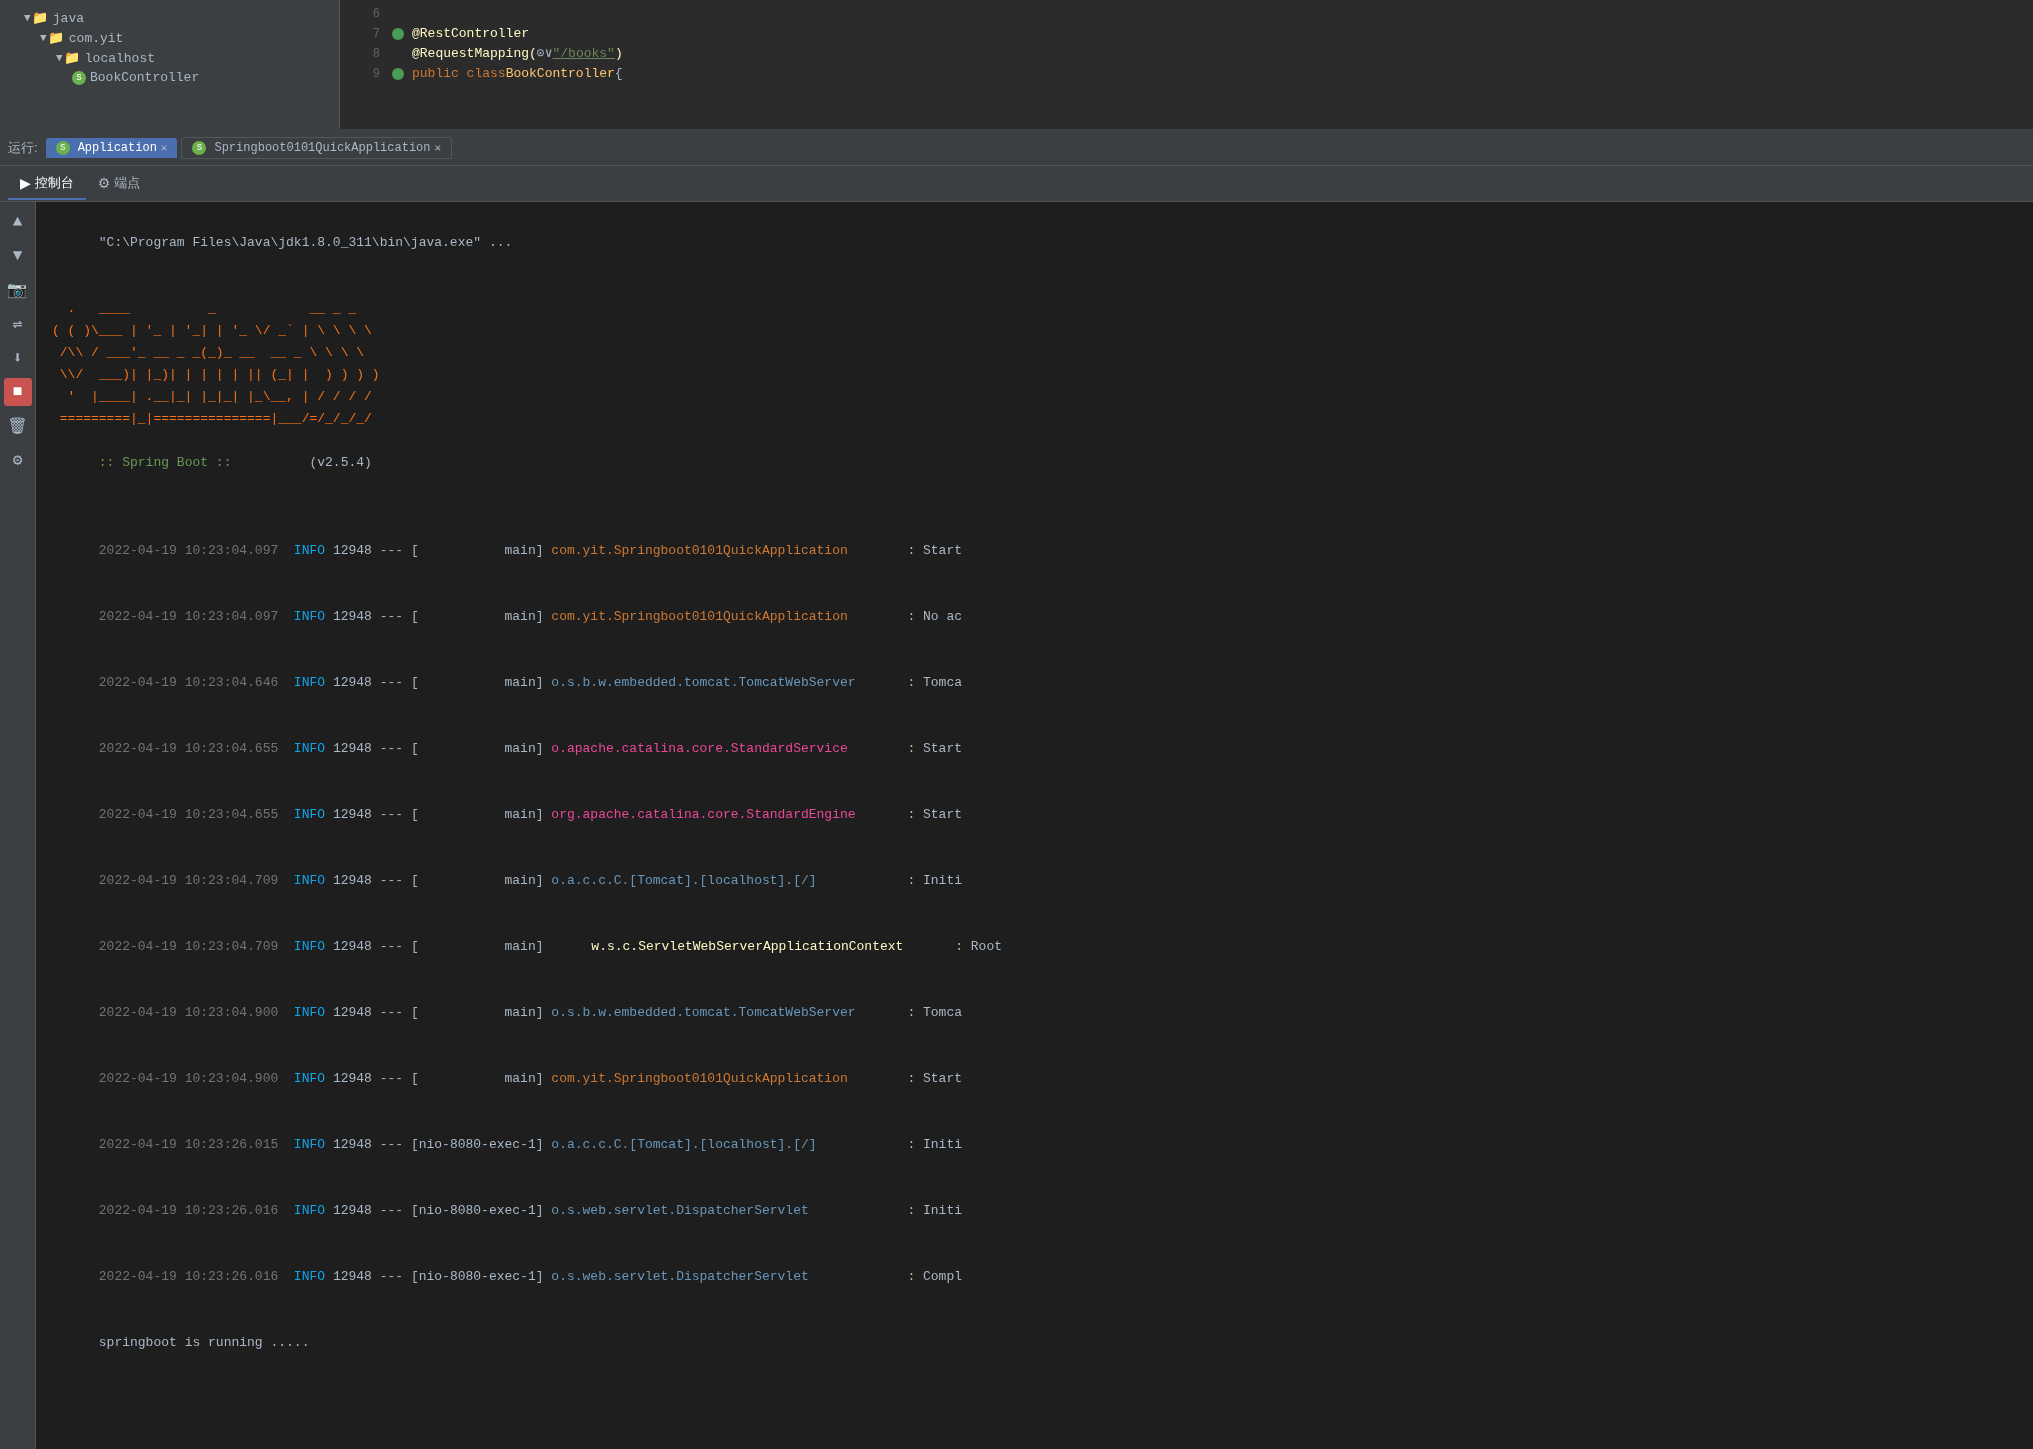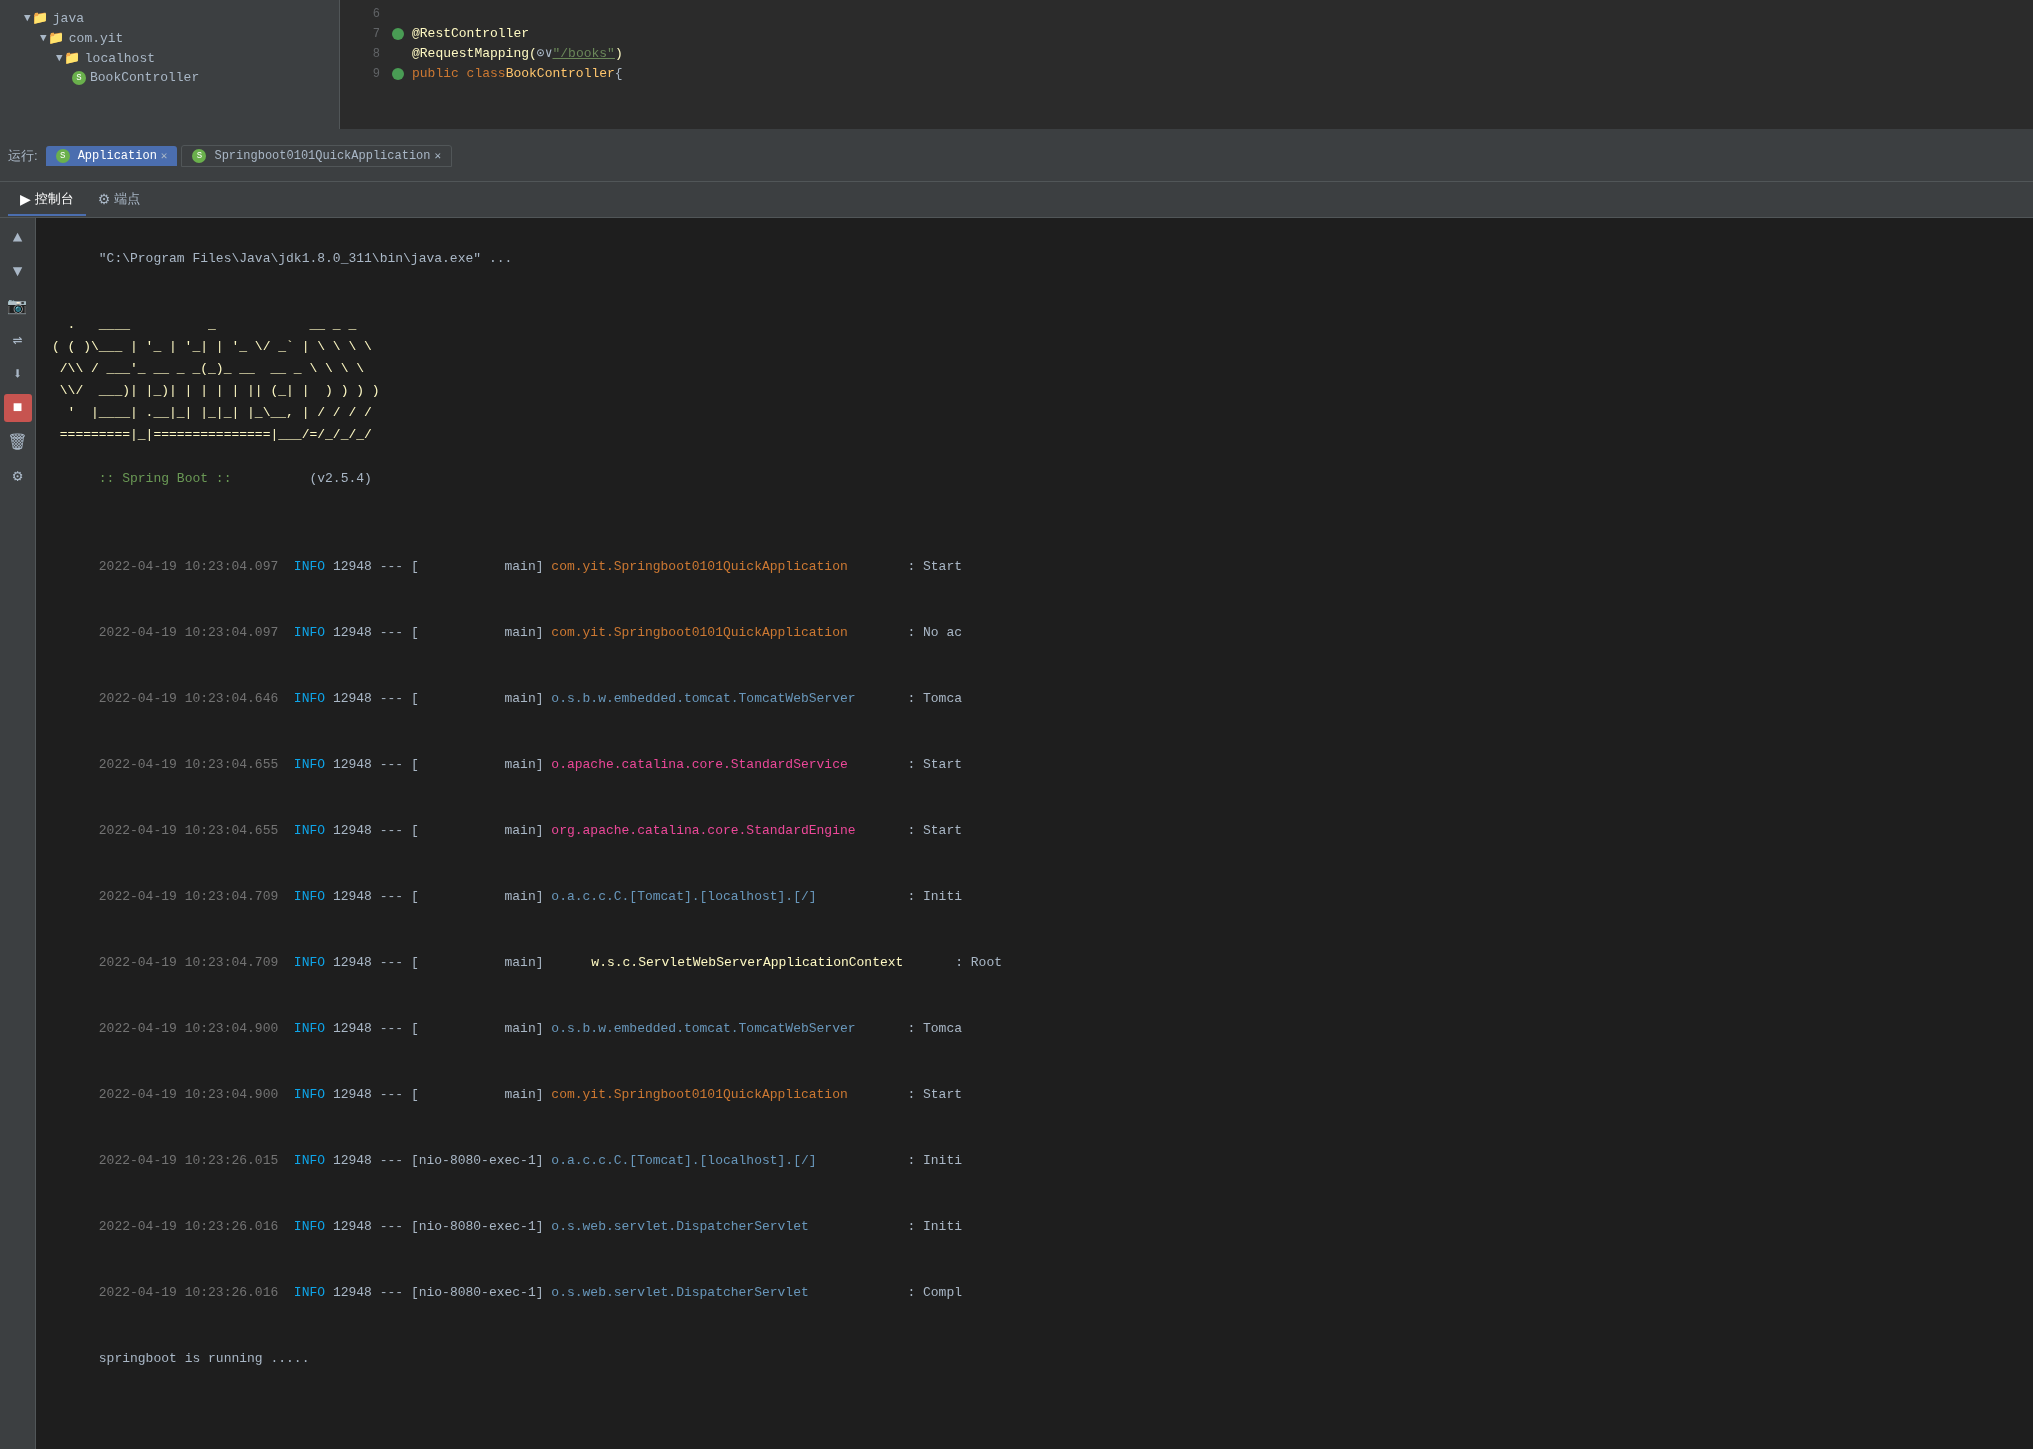--- a/index.html
+++ b/index.html
@@ -98,21 +98,21 @@
       width: 12px;
       height: 12px;
       border-radius: 50%;
       background: #499c54;
       margin-right: 2px;
       vertical-align: middle;
     }
 
     
     .run-toolbar {
-      height: 52px;
+      height: 36px;
       background: #3c3f41;
       display: flex;
       align-items: center;
       padding: 0 8px;
       border-bottom: 1px solid #515658;
       gap: 4px;
     }
 
     .run-label {
       color: #a9b7c6;
@@ -228,21 +228,21 @@
     .console-line {
       font-size: 13px;
       line-height: 22px;
       padding: 0 16px;
       font-family: 'Courier New', Courier, monospace;
       white-space: pre;
       color: #a9b7c6;
     }
 
     .console-path { color: #a9b7c6; }
-    .spring-ascii { color: #fef9c3; font-family: Liberation Mono, monospace; }
+    .spring-ascii { color: #f97316; font-family: Liberation Mono, monospace; }
     .spring-label { color: #6a9955; }
     .spring-version { color: #a9b7c6; }
 
     .log-timestamp { color: #737373; }
     .log-info { color: #0ea5e9; }
     .log-pid { color: #a9b7c6; }
     .log-class-tomcat { color: #6897bb; }
     .log-class-catalina { color: #ec4899; }
     .log-class-app { color: #cc7832; }
     .log-class-web { color: #fef9c3; margin-left: 40px; }

